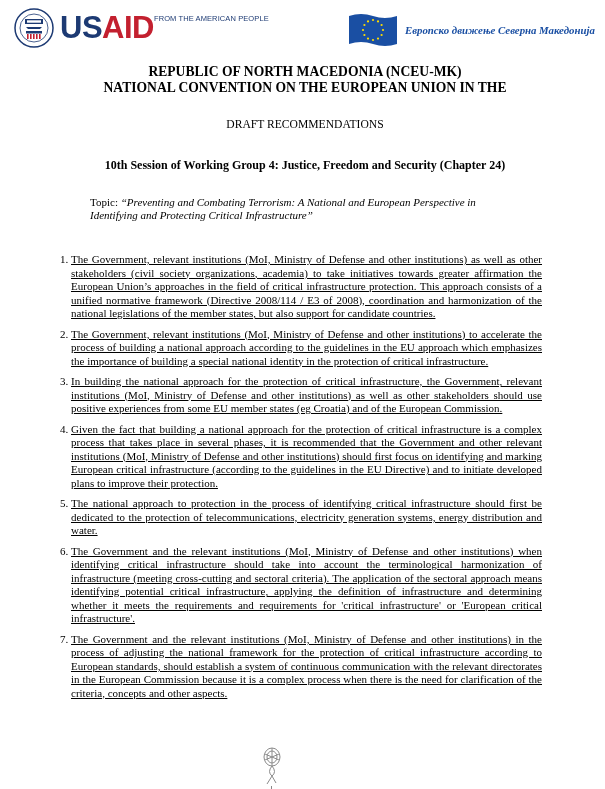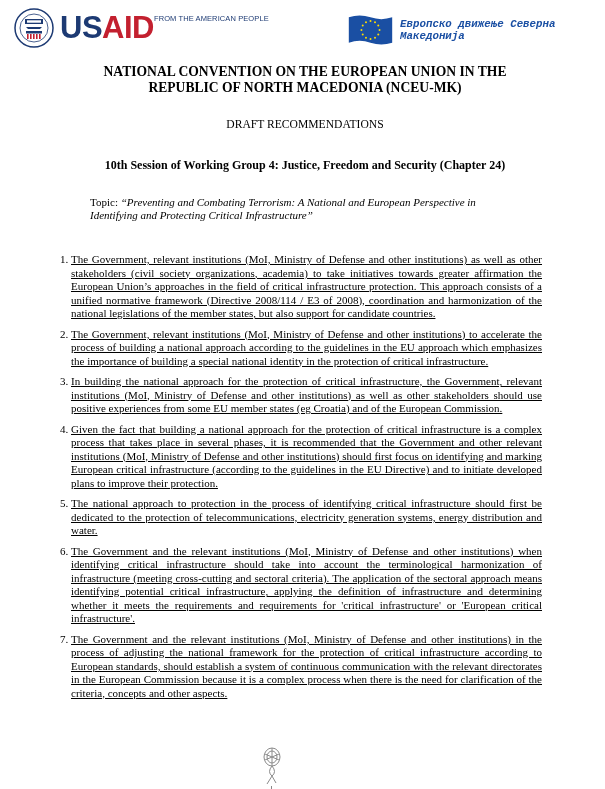--- a/index.html
+++ b/index.html
@@ -10,21 +10,21 @@
   .seal { width: 40px; height: 40px; }
   .usaid-text { margin-left: 6px; display: flex; flex-direction: row; }
   .usaid-word { font-family: "Liberation Sans", sans-serif; font-weight: bold; font-size: 31px;
                 line-height: 30px; letter-spacing: -0.5px; }
   .usaid-word .us { color: #1d3a73; }
   .usaid-word .aid { color: #c3202f; }
   .usaid-tag { font-family: "Liberation Sans", sans-serif; font-size: 7.5px; color: #1d3a73;
                letter-spacing: 0.1px; margin-top: 1px; }
   .emnm { position: absolute; left: 347px; top: 12px; display: flex; align-items: center; }
   .flag { width: 52px; height: 36px; }
-  .emnm-text { margin-left: 6px; font-family: Liberation Mono, monospace; font-style: italic;
+  .emnm-text { margin-left: 6px; font-family: Liberation Serif, serif; font-style: italic;
                font-weight: bold; color: #1a4fa3; font-size: 10.8px; line-height: 12.5px; }
 
   .title { position: absolute; left: 60px; width: 490px; top: 64px; text-align: center;
            font-weight: bold; font-size: 13.6px; line-height: 15.5px; }
   .draft { position: absolute; left: 60px; width: 490px; top: 118px; text-align: center;
            font-weight: normal; font-size: 11.6px; }
   .session { position: absolute; left: 60px; width: 490px; top: 158px; text-align: center;
              font-weight: bold; font-size: 12px; }
   .topic { position: absolute; left: 90px; width: 430px; top: 196px; text-align: left;
            font-size: 11px; line-height: 13px; }
@@ -87,22 +87,22 @@
           <circle cx="21" cy="9.4" r="1.1"></circle>
       </g>
     </svg>
     <div class="emnm-text">
       <div>Европско движење Северна Македонија</div>
     </div>
   </div>
 </div>
 
 <div class="title">
+  <div>REPUBLIC OF NORTH MACEDONIA (NCEU-MK)</div>
   <div>NATIONAL CONVENTION ON THE EUROPEAN UNION IN THE</div>
-  <div>REPUBLIC OF NORTH MACEDONIA (NCEU-MK)</div>
 </div>
 
 <div class="draft">DRAFT RECOMMENDATIONS</div>
 
 <div class="session">10th Session of Working Group 4: Justice, Freedom and Security (Chapter 24)</div>
 
 <div class="topic"><span>Topic: </span><i>“Preventing and Combating Terrorism: A National and European Perspective in Identifying and Protecting Critical Infrastructure”</i></div>
 
 <ol class="list">
   <li class="item">

